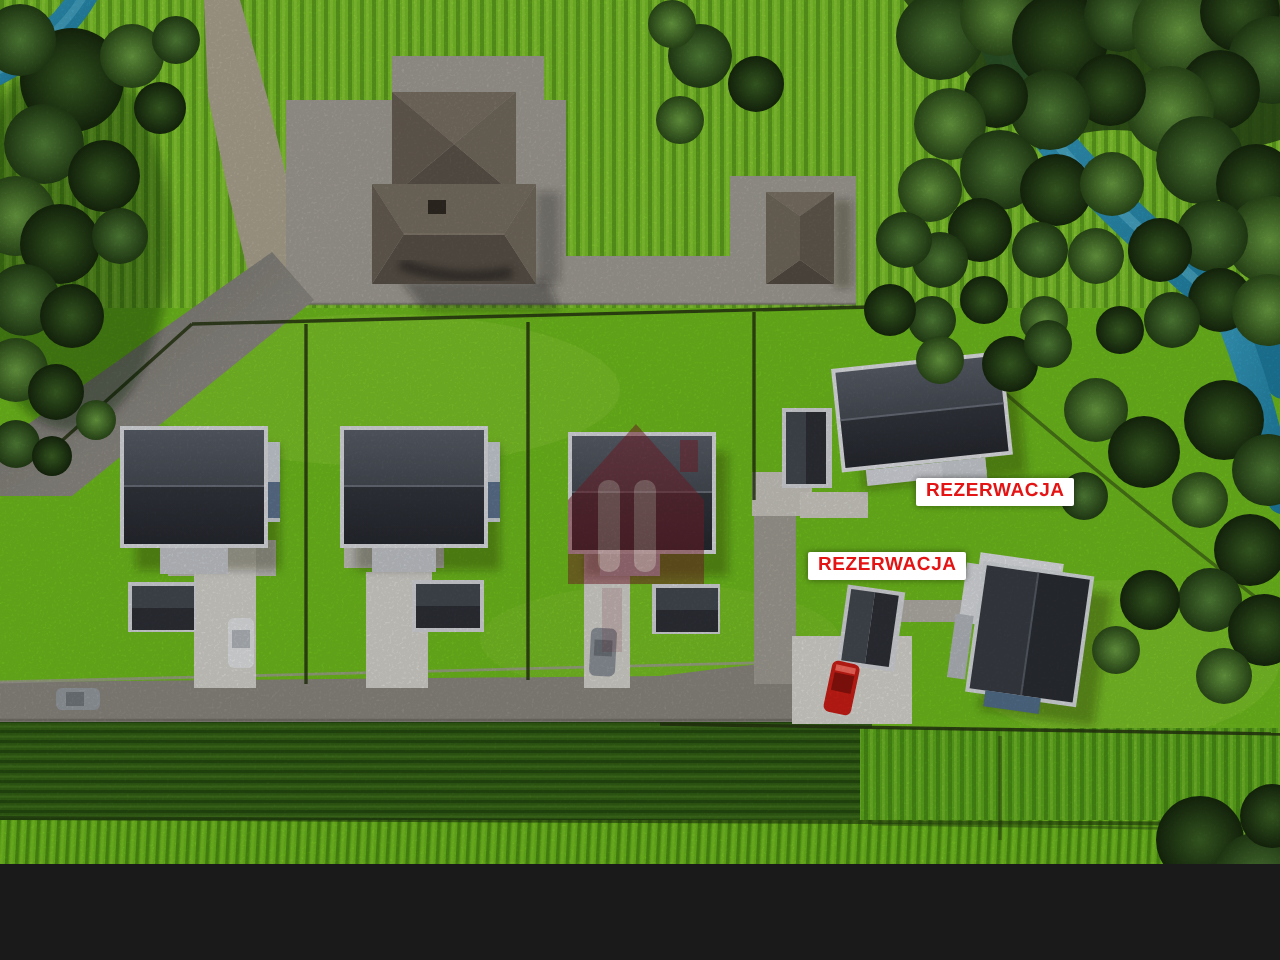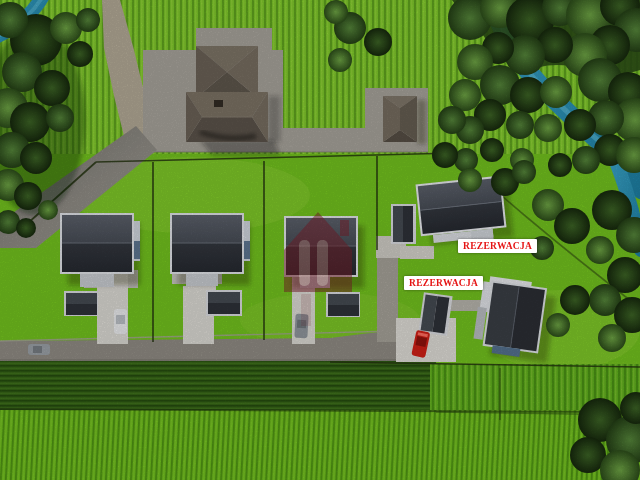--- a/index.html
+++ b/index.html
@@ -1,18 +1,18 @@
 <!DOCTYPE html>
 <html><head>
 <meta charset="utf-8">
 <style>
   html,body{margin:0;padding:0;background:#1a1a1a;}
   .screen{
-    position:relative;width:640px;height:480px;overflow:hidden;
-    font-family:Liberation Serif, serif;background:#000000;
+    position:relative;width:640px;height:432px;overflow:hidden;
+    font-family:Liberation Sans, sans-serif;background:#000000;
   }
   .screen svg{position:absolute;left:0;top:0;display:block;}
   .badge{
     position:absolute;background:#ffffff;color:#e51414;
     font-weight:bold;font-size:9.5px;line-height:12px;letter-spacing:.3px;
     padding:1px 5px;border-radius:1px;box-shadow:0 0 3px rgba(0,0,0,.45);
     white-space:nowrap;
   }
   .badge-1{left:458px;top:239px;}
   .badge-2{left:404px;top:276px;}

